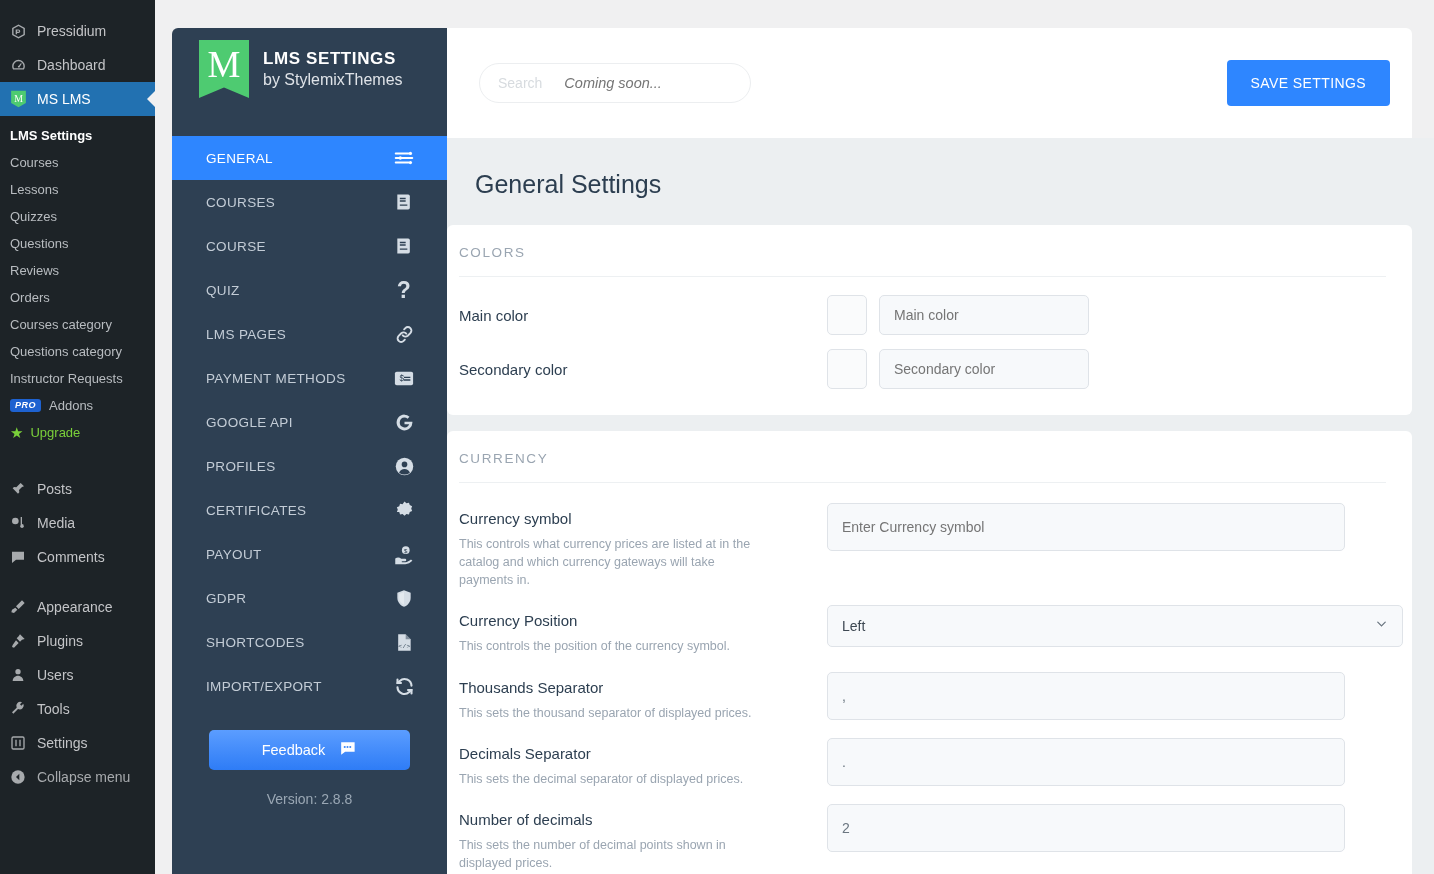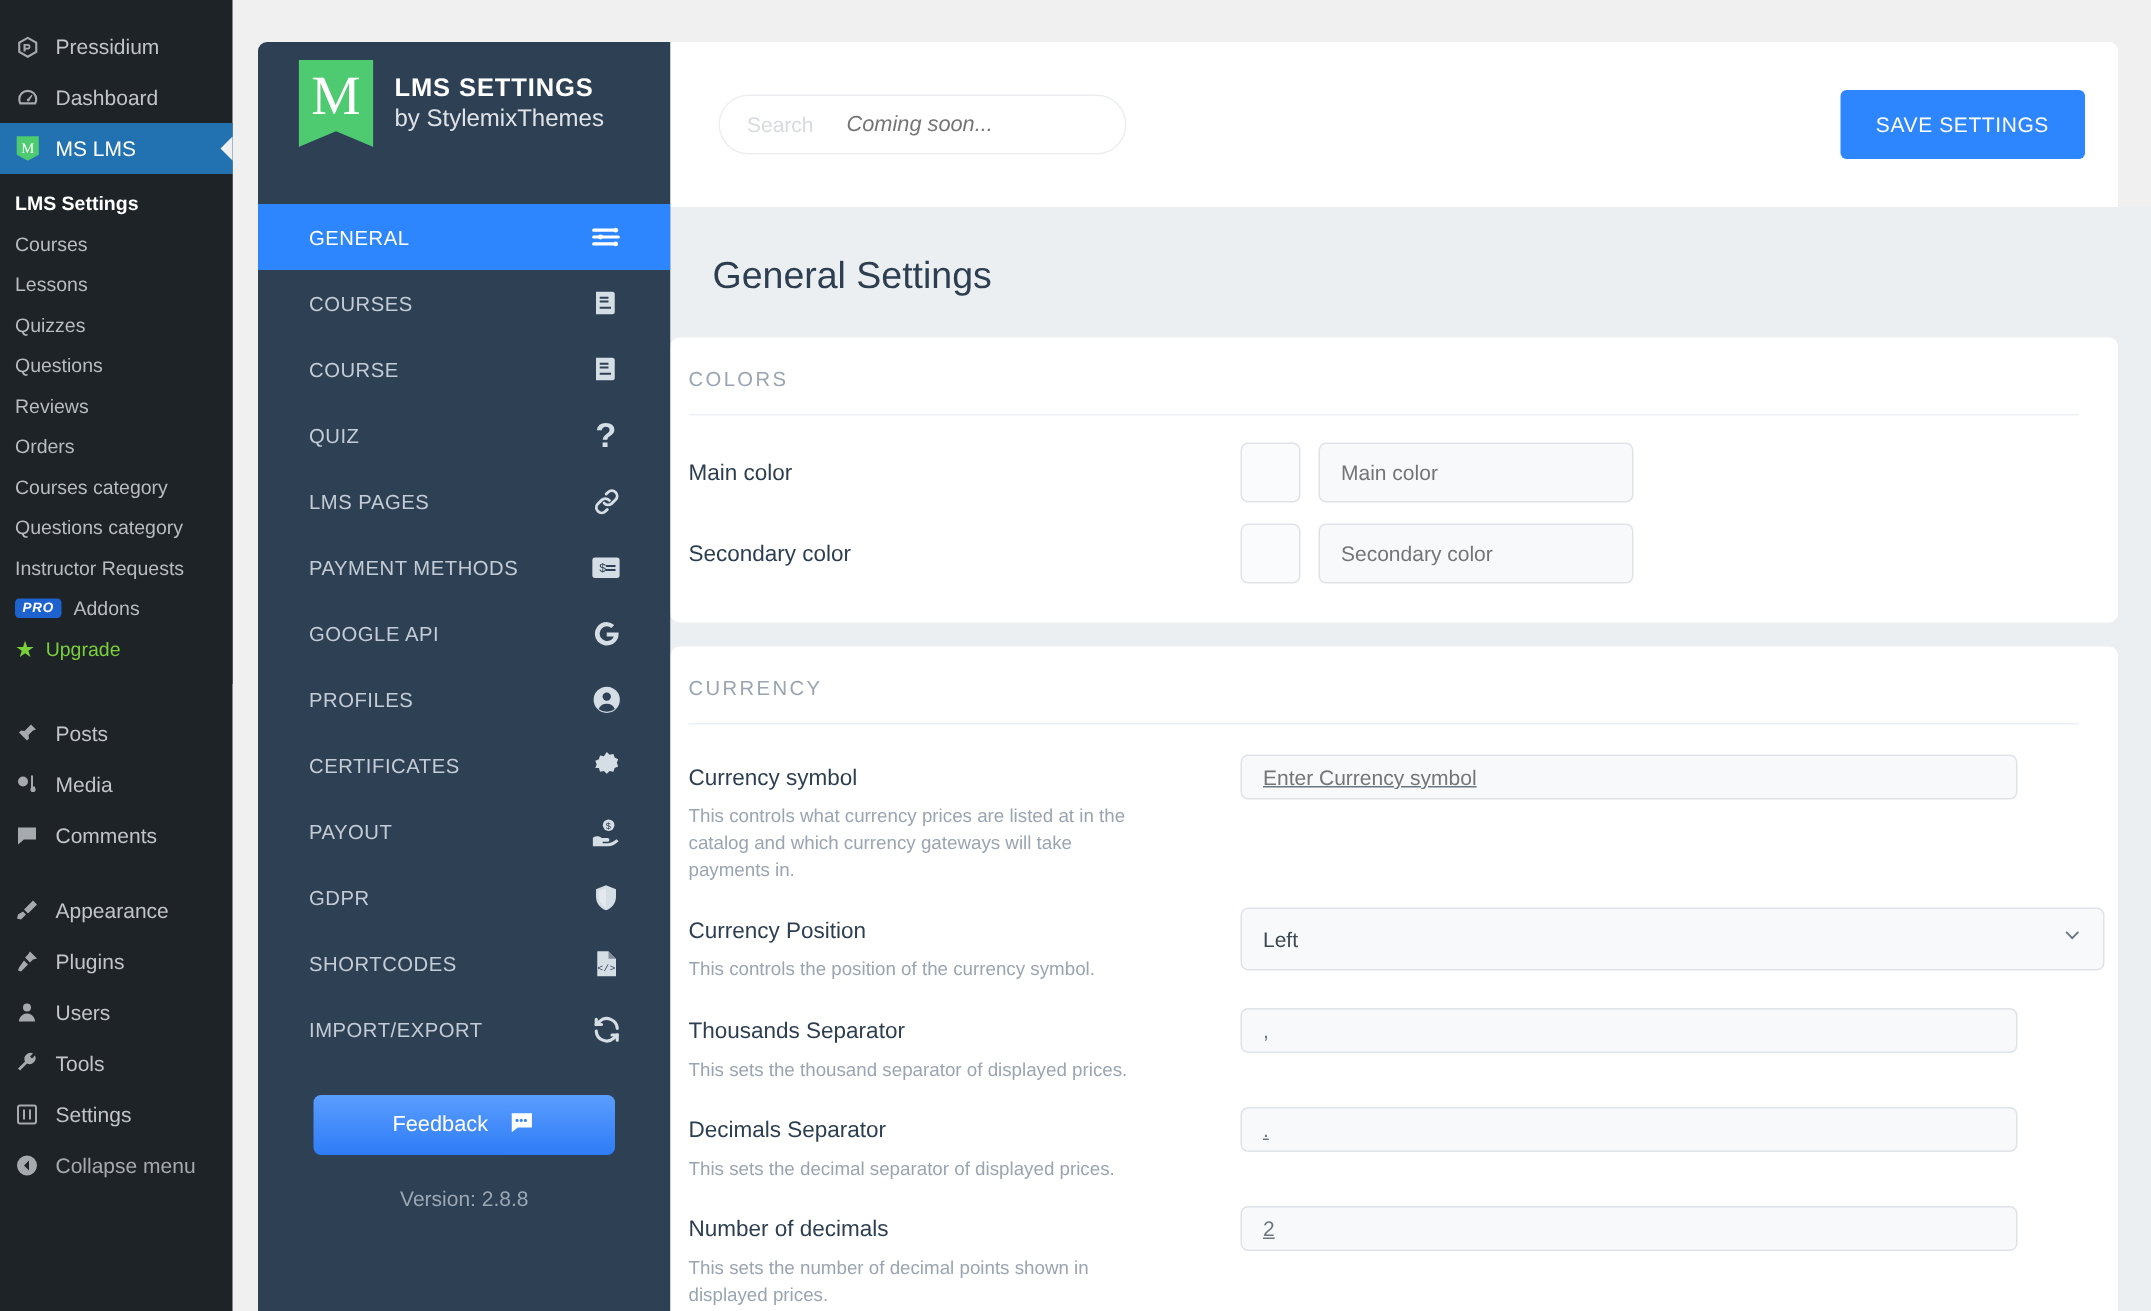--- a/index.html
+++ b/index.html
@@ -160,21 +160,21 @@
   .row-field { flex: 1 1 auto; display: flex; align-items: center; gap: 12px; }
   .swatch {
     width: 40px; height: 40px; border: 1px solid #dfe3e8; border-radius: 5px;
     background: #fafbfc; flex: 0 0 40px; cursor: pointer;
   }
   .txt {
     height: 40px; width: 210px; border: 1px solid #dfe3e8; border-radius: 5px;
     background: #f7f9fb; padding: 0 14px; font-size: 14px; color: #6b7680;
     font-family: "Liberation Sans", sans-serif; outline: none;
   }
-  .txt.wide { width: 518px; height: 30px; text-decoration: underline; }
+  .txt.wide { width: 518px; height: 48px; }
   .sel-wrap { position: relative; width: 576px; }
   .sel {
     height: 42px; width: 100%; border: 1px solid #dfe3e8; border-radius: 5px;
     background: #f7f9fb; padding: 0 38px 0 14px; font-size: 14px; color: #3d4852;
     font-family: "Liberation Sans", sans-serif; outline: none;
     appearance: none; -webkit-appearance: none; cursor: pointer;
   }
   .sel-chev {
     position: absolute; right: 14px; top: 50%; transform: translateY(-50%);
     pointer-events: none; color: #6b7680;

